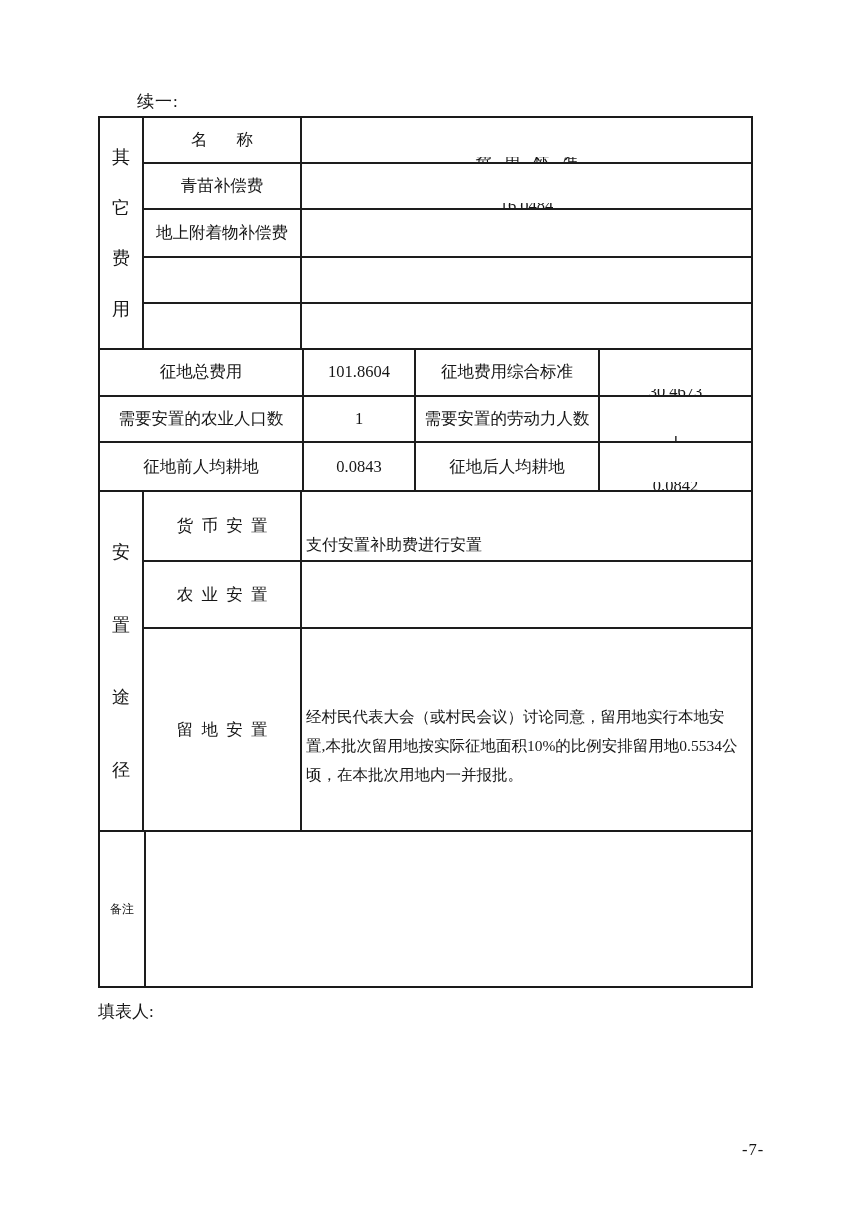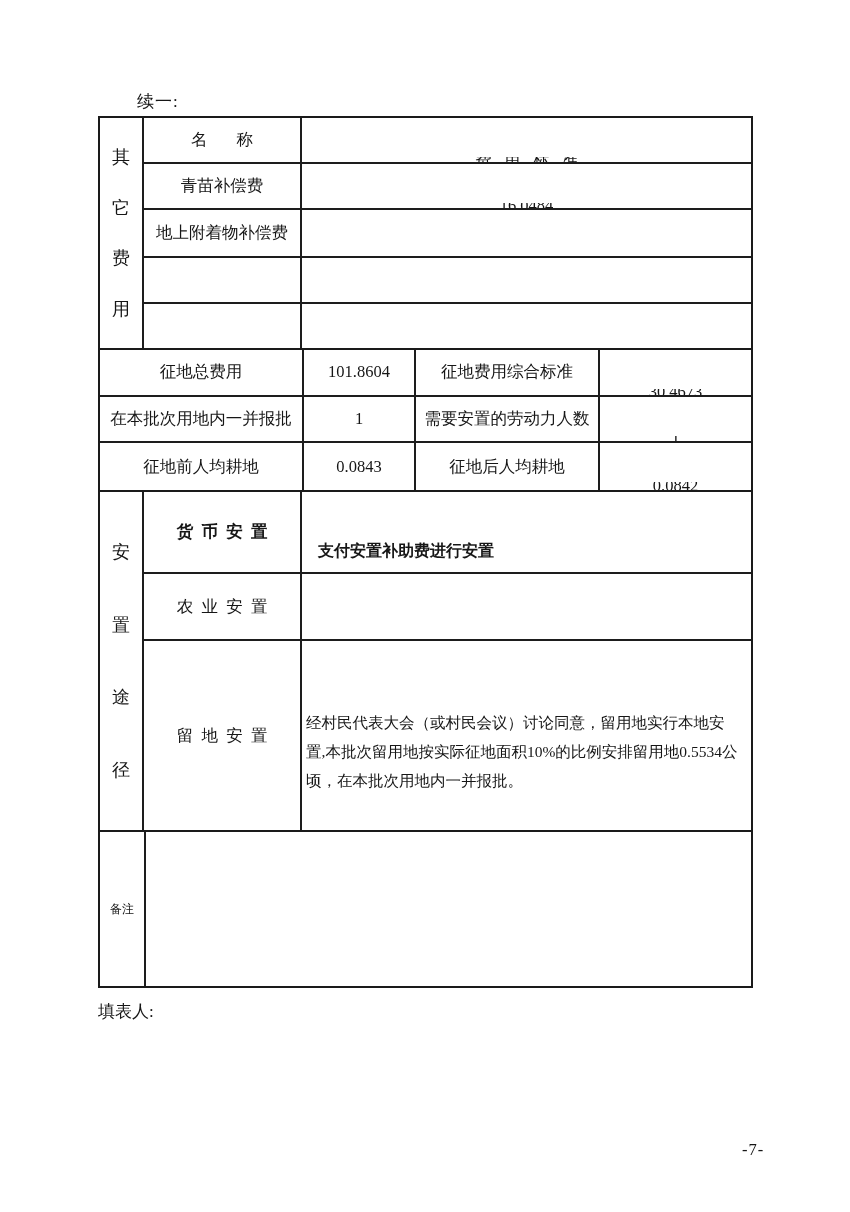--- a/index.html
+++ b/index.html
@@ -77,26 +77,26 @@
 
   .hA0 { height: 46px; flex: none; }
   .hA1 { height: 46px; flex: none; }
   .hA2 { height: 48px; flex: none; }
   .hA3 { height: 46px; flex: none; }
   .hAlast { flex: 1; }
 
   .hB { height: 46.5px; flex: none; }
   .hBlast { flex: 1; }
 
-  .hC0 { height: 82px; flex: none; font-weight: bold; }
+  .hC0 { height: 70px; flex: none; }
   .hC1 { height: 67px; flex: none; }
   .hClast { flex: 1; }
 
   .money-content {
-    padding-left: 16px;
+    padding-left: 4px;
     font-size: 16px;
   }
   .para-cell {
     padding: 0 12px 8px 4px;
     font-size: 15.5px;
     line-height: 29px;
     text-align: left;
     align-items: center;
   }
   .remark-side {
@@ -162,21 +162,21 @@
     </div>
 
     <div class="sec secB bt">
       <div class="row bb hB">
         <div class="cell br b1">征地总费用</div>
         <div class="cell br b2">101.8604</div>
         <div class="cell br b3">征地费用综合标准</div>
         <div class="cell fill">30.4673</div>
       </div>
       <div class="row bb hB">
-        <div class="cell br b1">在本批次用地内一并报批</div>
+        <div class="cell br b1">需要安置的农业人口数</div>
         <div class="cell br b2">1</div>
         <div class="cell br b3">需要安置的劳动力人数</div>
         <div class="cell fill">1</div>
       </div>
       <div class="row hBlast">
         <div class="cell br b1">征地前人均耕地</div>
         <div class="cell br b2">0.0843</div>
         <div class="cell br b3">征地后人均耕地</div>
         <div class="cell fill">0.0842</div>
       </div>

